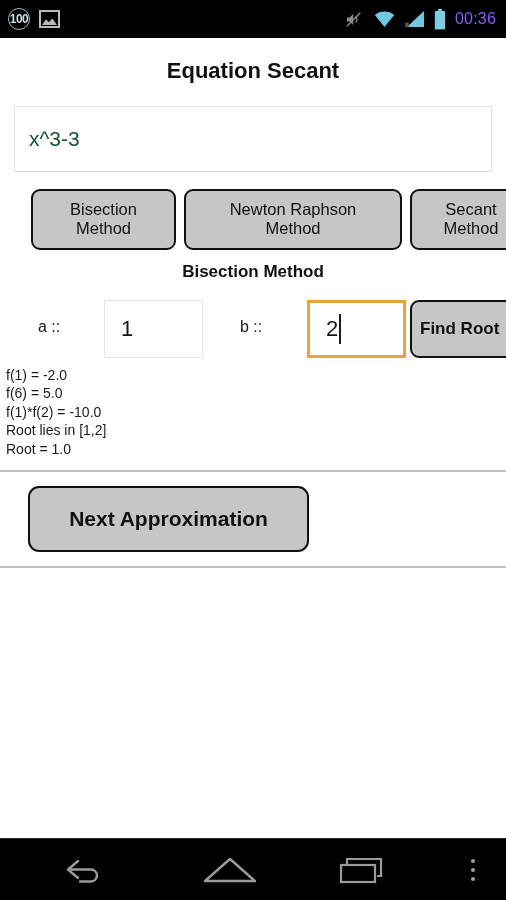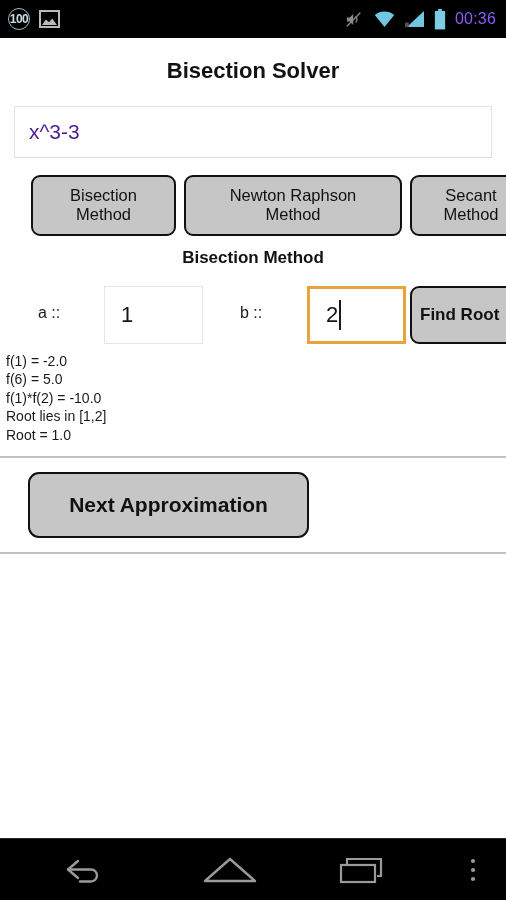--- a/index.html
+++ b/index.html
@@ -86,29 +86,29 @@
   .app-title {
     margin-top: 20px;
     text-align: center;
     font-size: 22px;
     font-weight: bold;
     color: #111111;
   }
 
   .equation-field {
     margin: 22px 14px 0 14px;
-    height: 52px;
+    height: 66px;
     background: #ffffff;
     border: 1px solid #e3e3e3;
     border-bottom-color: #dcdcdc;
     display: flex;
     align-items: center;
     padding: 0 14px;
     font-size: 21px;
-    color: #4c1d95;
+    color: #14532d;
   }
 
   .method-row {
     margin: 17px 6px 0 6px;
     display: flex;
     align-items: stretch;
     gap: 8px;
     padding-left: 25px;
   }
   .method-btn {
@@ -295,21 +295,21 @@
       <svg class="icon-battery" viewBox="0 0 12 22">
         <rect x="4" y="0" width="4" height="2" fill="#7ecde3"></rect>
         <rect x="0.6" y="2" width="10.8" height="19.4" fill="#7ecde3"></rect>
       </svg>
       <div class="clock">00:36</div>
     </div>
   </div>
 
   <div class="app-body">
 
-    <div class="app-title">Bisection Solver</div>
+    <div class="app-title">Equation Secant</div>
 
     <div class="equation-field">
       <span>x^3-3</span>
     </div>
 
     <div class="method-row">
       <div class="method-btn m0">Bisection
 Method</div>
       <div class="method-btn m1">Newton Raphson
 Method</div>

